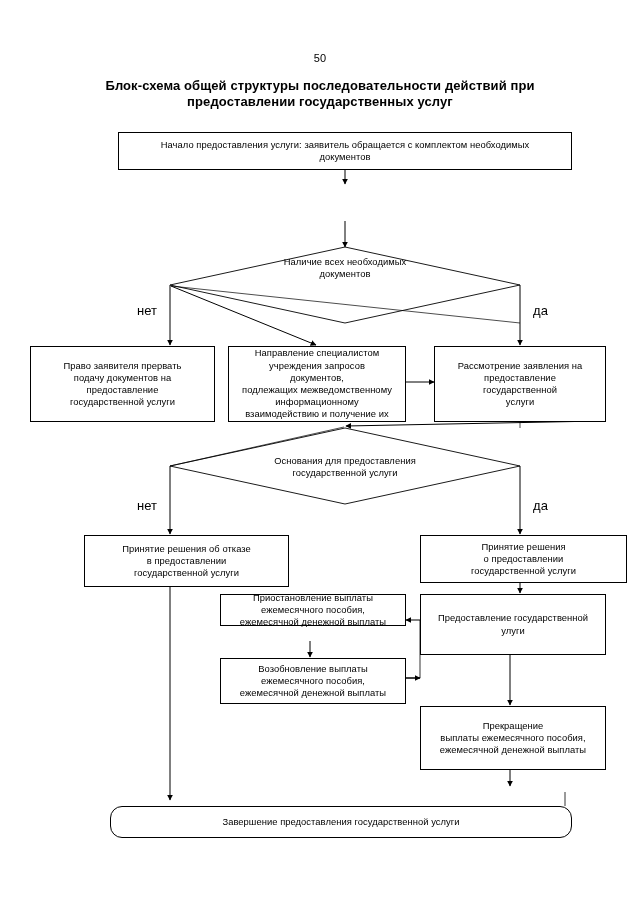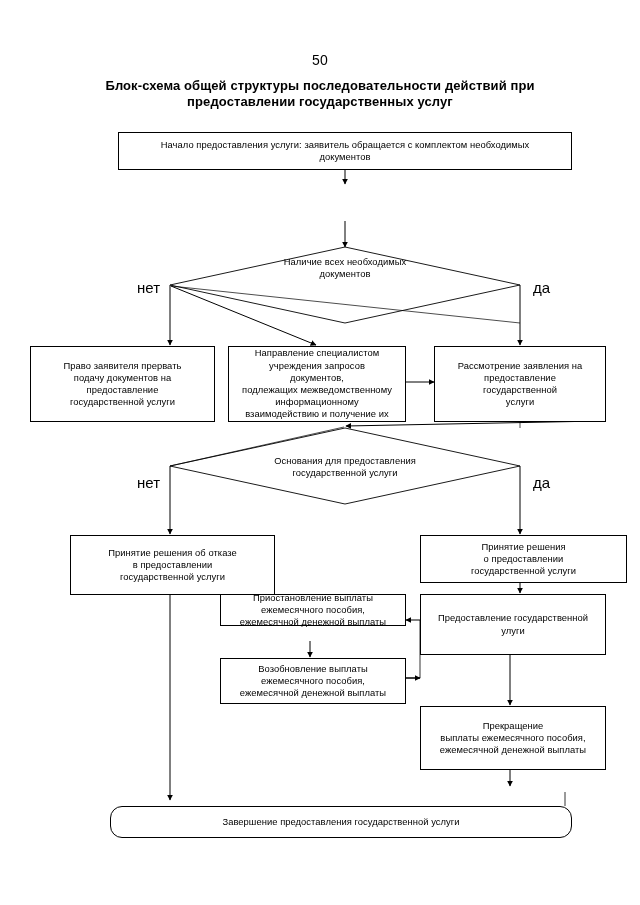--- a/index.html
+++ b/index.html
@@ -18,21 +18,21 @@
     position:absolute;
     left:0; top:0;
     width:640px; height:905px;
     pointer-events:none;
   }
   .page-number{
     position:absolute;
     left:0; top:52px;
     width:640px;
     text-align:center;
-    font-size:14px;
+    font-size:11px;
     letter-spacing:0.2px;
   }
   .doc-title{
     position:absolute;
     left:70px; top:78px;
     width:500px;
     text-align:center;
     font-size:13px;
     font-weight:bold;
     line-height:15.5px;
@@ -59,22 +59,23 @@
   .diamond-label{
     position:absolute;
     text-align:center;
     font-size:9.4px;
     line-height:12.2px;
     white-space:pre-line;
     letter-spacing:0.05px;
   }
   .branch-label{
     position:absolute;
-    font-size:15px;
+    font-size:13px;
     letter-spacing:0.05px;
+    margin-top:24px;
   }
 </style>
 </head>
 <body>
 
 <div id="page">
 
   <svg id="svg-layer" viewBox="0 0 640 905" xmlns="http://www.w3.org/2000/svg">
     <defs>
       <marker id="arrow" viewBox="0 0 10 10" refX="9" refY="5" markerWidth="6" markerHeight="6" orient="auto-start-reverse">
@@ -166,21 +167,21 @@
 подлежащих межведомственному
 информационному
 взаимодействию и получение их</span>
   </div>
 
   <div class="diamond-label" style="left:240px; top:455px; width:210px;">Основания для предоставления
 государственной услуги</div>
   <div class="branch-label" style="left:137px; top:474px;">нет</div>
   <div class="branch-label" style="left:533px; top:474px;">да</div>
 
-  <div class="node" style="left:70px; top:535px; width:205px; height:60px;">
+  <div class="node" style="left:84px; top:535px; width:205px; height:52px;">
     <span>Принятие решения об отказе
 в предоставлении
 государственной услуги</span>
   </div>
 
   <div class="node" style="left:420px; top:535px; width:207px; height:48px;">
     <span>Принятие решения
 о предоставлении
 государственной услуги</span>
   </div>

